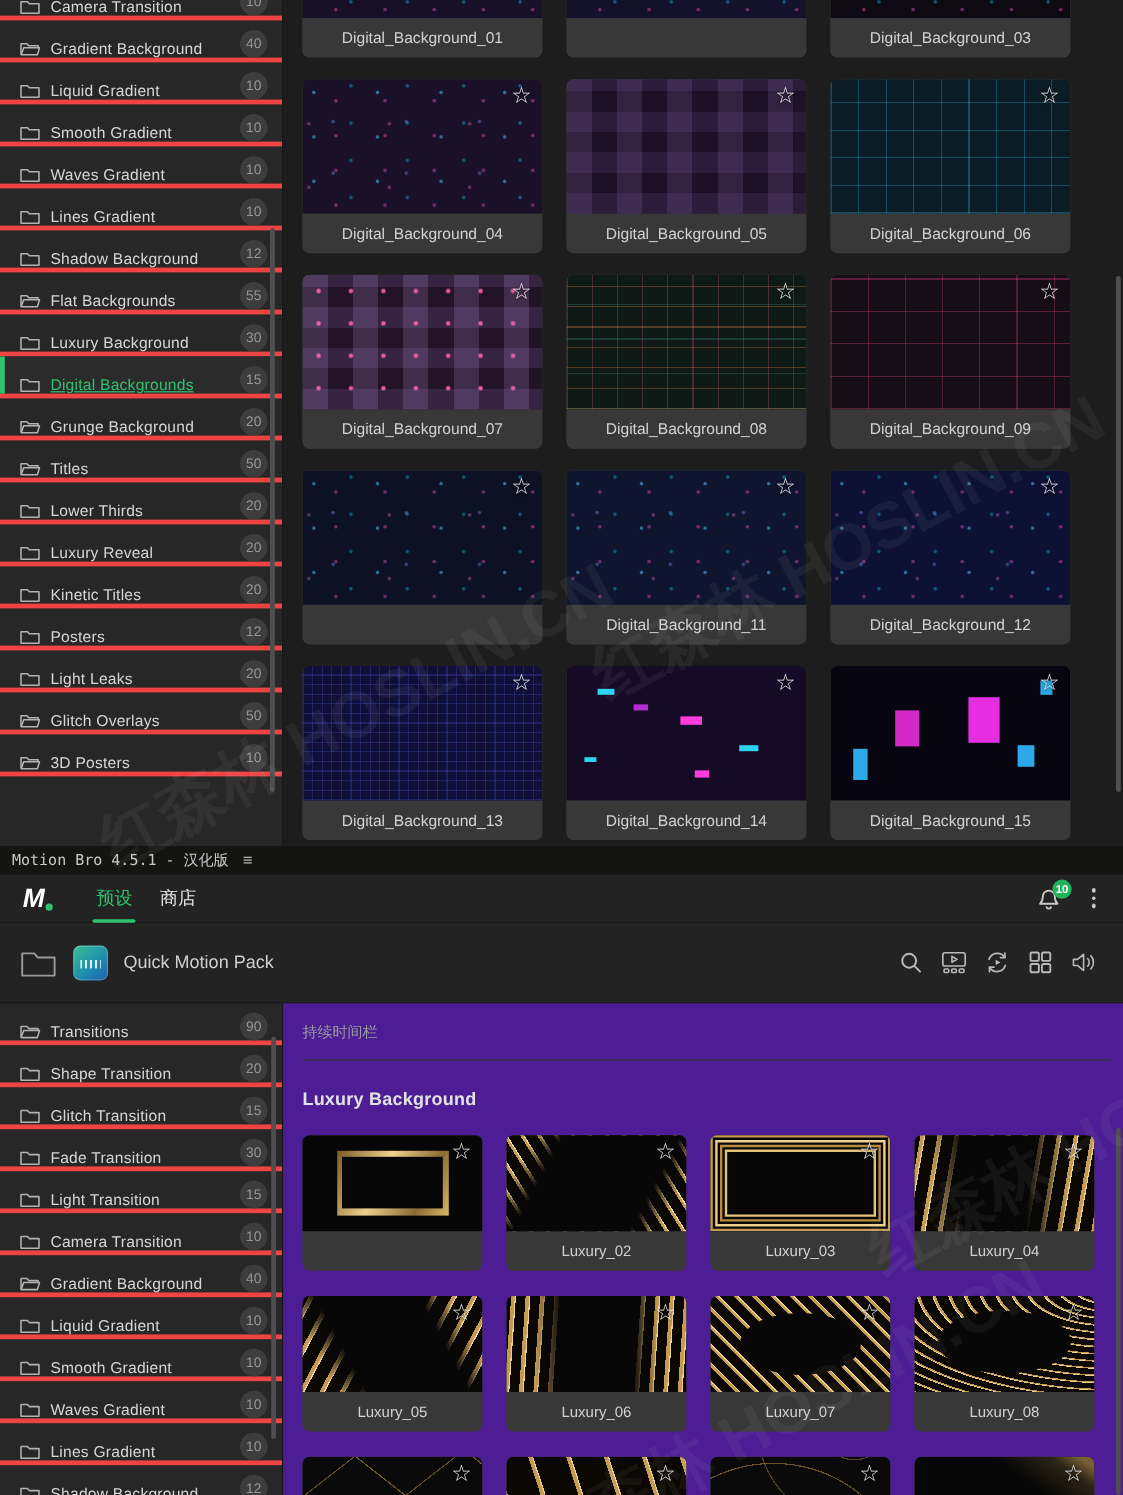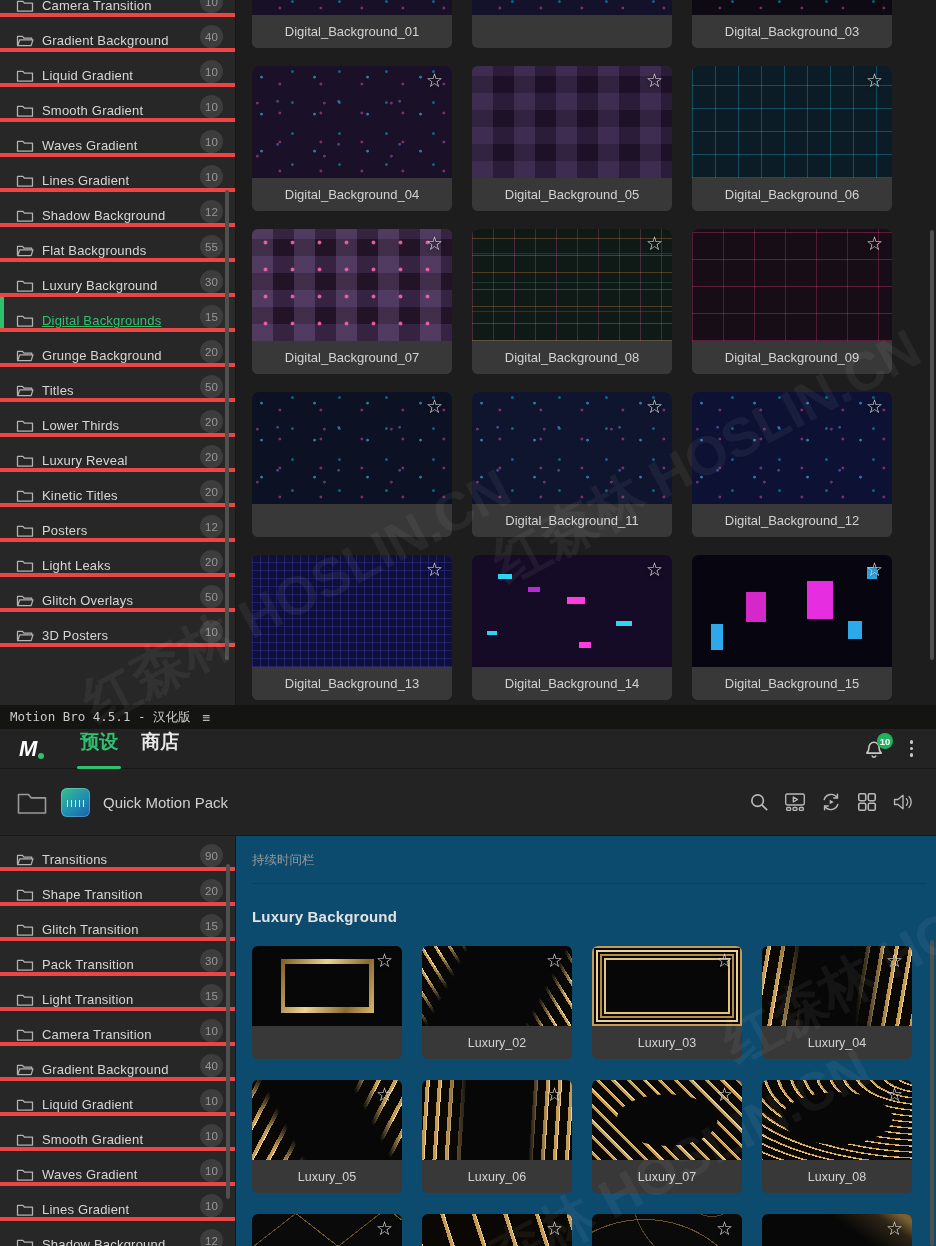--- a/index.html
+++ b/index.html
@@ -129,21 +129,21 @@
     font-size:12.5px; color:#c9c9c9; }
   .titlebar .menu-glyph { color:#b5b5b5; font-size:13px; cursor:pointer; }
 
   
   .appbar { height:40px; background:#232323; display:flex; align-items:center;
     position:relative; border-bottom:1px solid #171717; }
   .logo { margin-left:19px; position:relative; display:flex; align-items:flex-end; cursor:pointer; }
   .logo-m { font-size:22px; font-weight:800; font-style:italic; color:#fff; line-height:1; }
   .logo-dot { width:6px; height:6px; border-radius:50%; background:#2fc26e; margin-left:1px; margin-bottom:1px; }
   .tabs { margin-left:36px; display:flex; gap:23px; height:40px; }
-  .tab { font-size:19px; font-weight:700; color:#e8e8e8; display:flex; 
+  .tab { font-size:15px; font-weight:400; color:#e8e8e8; display:flex; align-items:center;
     position:relative; cursor:pointer; }
   .tab.active { color:#2fc26e; }
   .tab.active::after { content:""; position:absolute; left:-3px; right:-3px; bottom:0; height:3px;
     background:#2fc26e; border-radius:2px; }
   .bell-wrap { position:absolute; right:49px; top:7px; width:24px; height:26px; cursor:pointer; color:#c9c9c9; }
   .bell-wrap svg { width:22px; height:22px; margin-top:3px; }
   .bell-badge { position:absolute; top:-3px; right:-6px; background:#21b35c; color:#fff;
     font-size:9.5px; font-weight:700; min-width:16px; height:16px; padding:0 2px; border-radius:9px;
     display:flex; align-items:center; justify-content:center; }
   .kebab { position:absolute; right:23px; top:11px; display:flex; flex-direction:column; gap:3px; cursor:pointer; }
@@ -158,21 +158,21 @@
     box-shadow:inset 0 0 0 1px rgba(255,255,255,.22); }
   .pack-thumb::after { content:""; position:absolute; left:6px; right:6px; top:12px; height:7px;
     background:repeating-linear-gradient(90deg, rgba(255,255,255,.85) 0 1.5px, transparent 1.5px 4px); }
   .pack-name { margin-left:13px; font-size:15px; color:#d0d0d0; }
   .tool-icons { margin-left:auto; display:flex; align-items:center; gap:12px; }
   .tool-icon { width:24px; height:24px; color:#b9b9b9; cursor:pointer; display:flex;
     align-items:center; justify-content:center; }
   .tool-icon svg { width:22px; height:22px; }
 
   
-  .content { flex:1; position:relative; overflow:hidden; background:#0c4a6e; padding:16px 0 0 16px; }
+  .content { flex:1; position:relative; overflow:hidden; background:#4c1d95; padding:16px 0 0 16px; }
   .sort-label { font-size:12.5px; color:#9a9a9a; cursor:pointer; }
   .divider { height:1px; background:#333; margin:14px 10px 0 0; }
   .section-heading { margin-top:24px; font-size:15px; font-weight:700; color:#e2e2e2; letter-spacing:.2px; }
 
   
   .vthumb { position:absolute; width:4px; border-radius:2px; background:#4f4f4f; z-index:5; cursor:pointer; }
 
   
   .wm { position:absolute; color:#fff; opacity:.05; font-size:54px; font-weight:700;
     transform:rotate(-28deg); white-space:nowrap; pointer-events:none; z-index:40; }
@@ -592,21 +592,21 @@
     <span class="side-label">Glitch Transition</span>
     <span class="count-badge">15</span>
   </div>
         <div class="side-item sub">
     <span class="f-icon">
       <svg class="svg-closed" viewBox="0 0 24 20" fill="none" stroke="currentColor" stroke-width="1.7" stroke-linejoin="round">
         <path d="M2 4.5 h7.2 l2 2.4 H22 V17.5 H2 z"></path>
       </svg>
 
     </span>
-    <span class="side-label">Pack Transition</span>
+    <span class="side-label">Fade Transition</span>
     <span class="count-badge">30</span>
   </div>
         <div class="side-item sub">
     <span class="f-icon">
       <svg class="svg-closed" viewBox="0 0 24 20" fill="none" stroke="currentColor" stroke-width="1.7" stroke-linejoin="round">
         <path d="M2 4.5 h7.2 l2 2.4 H22 V17.5 H2 z"></path>
       </svg>
 
     </span>
     <span class="side-label">Light Transition</span>

